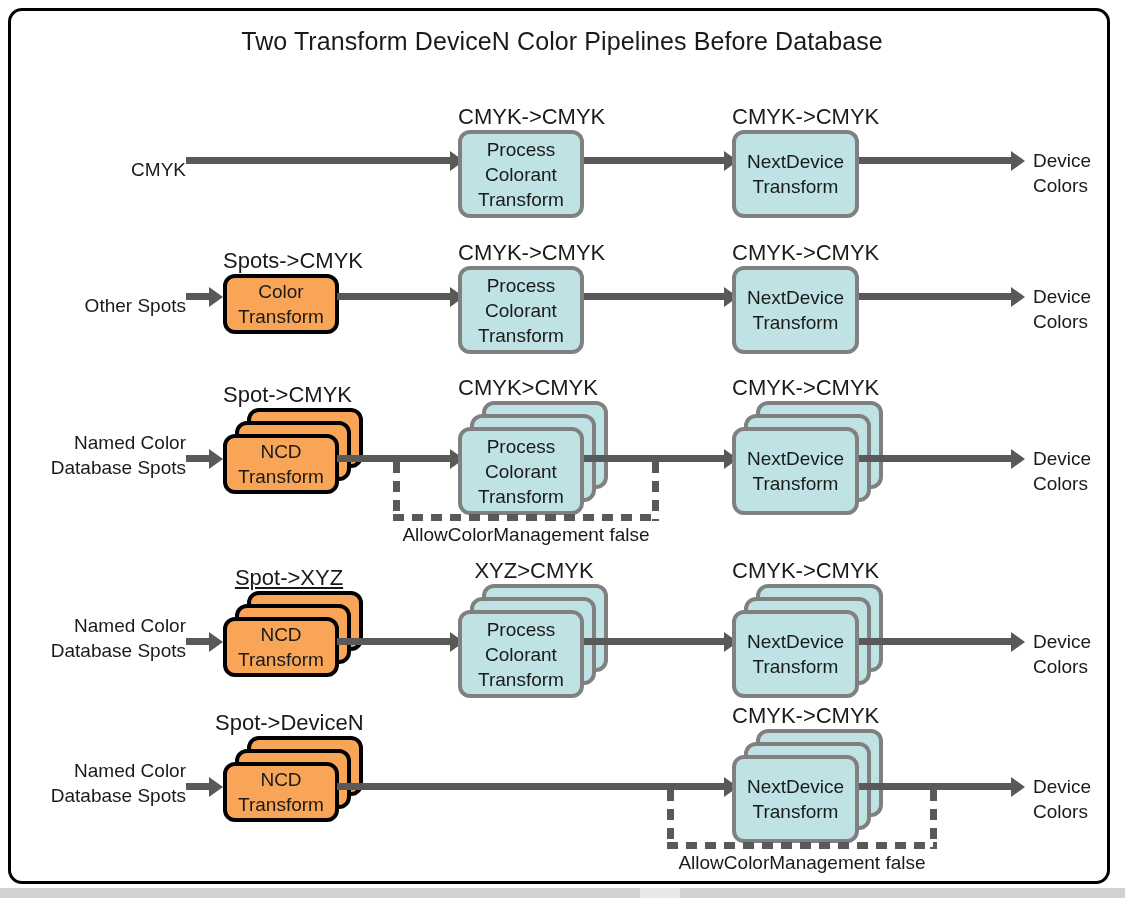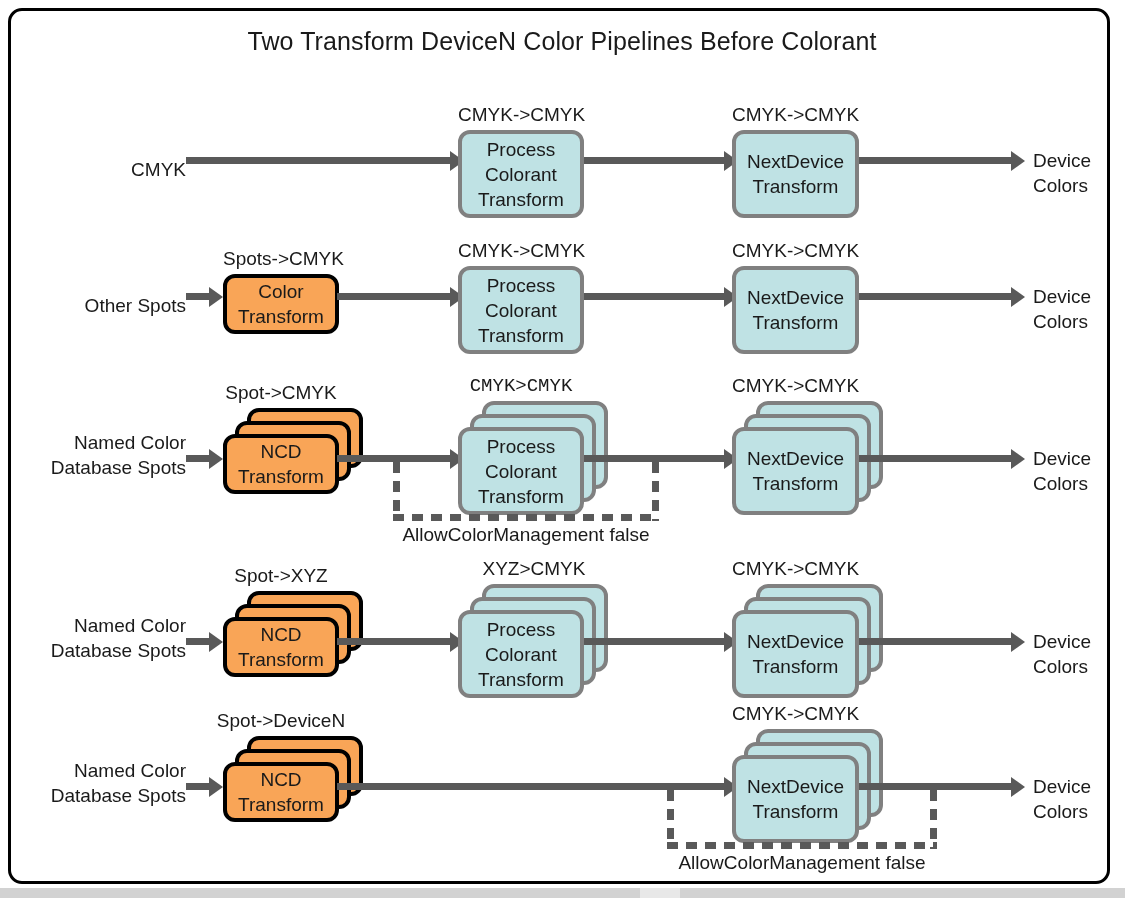--- a/index.html
+++ b/index.html
@@ -43,38 +43,38 @@
     border-radius:12px;font-size:19px;line-height:25px;color:#1a1a1a;text-align:center;
   }
   .box span{display:block;white-space:nowrap;}
   .box.proc{background:#bfe2e4;border:4px solid #808080;}
   .box.ncd{background:#f9a557;border:4px solid #000000;}
   .ghost{border-radius:12px;position:absolute;box-sizing:border-box;}
   .ghost.proc{background:#bfe2e4;border:4px solid #808080;}
   .ghost.ncd{background:#f9a557;border:4px solid #000000;}
 
   .toplabel{
-    position:absolute;text-align:center;font-size:19px;color:#1a1a1a;white-space:nowrap;
+    position:absolute;text-align:center;font-size:22px;color:#1a1a1a;white-space:nowrap;
   }
 
   
   .dash-h{position:absolute;height:7px;
     background:repeating-linear-gradient(to right,#595959 0 11px,transparent 11px 19px);}
   .dash-v{position:absolute;width:7px;
     background:repeating-linear-gradient(to bottom,#595959 0 11px,transparent 11px 19px);}
   .dash-label{position:absolute;font-size:19px;color:#1a1a1a;white-space:nowrap;text-align:center;}
 
   .out-label{position:absolute;font-size:19px;color:#1a1a1a;line-height:25px;}
 </style>
 </head>
 <body>
 
 <div id="frame">
 
-  <div id="title">Two Transform DeviceN Color Pipelines Before Colorant</div>
+  <div id="title">Two Transform DeviceN Color Pipelines Before Database</div>
 
   <div class="row" style="top:0;">
     <div class="src-label" style="left:-25px;top:146px;">
       <span>CMYK</span>
     </div>
 
     <div class="arrow" style="left:175px;top:146px;width:265px;"></div>
 
     <div class="boxwrap" style="left:447px;top:119px;">
       <div class="toplabel" style="left:0;top:-26px;width:126px;">CMYK-&gt;CMYK</div>
@@ -161,21 +161,21 @@
       <div class="ghost ncd" style="left:12px;top:13px;width:116px;height:60px;"></div>
       <div class="box ncd" style="left:0;top:26px;width:116px;height:60px;">
         <span>NCD</span>
         <span>Transform</span>
       </div>
     </div>
 
     <div class="arrow" style="left:326px;top:444px;width:114px;"></div>
 
     <div class="boxwrap" style="left:447px;top:390px;">
-      <div class="toplabel" style="left:0;top:-26px;width:126px;font-family:Liberation Mono, monospace;">CMYK&gt;CMYK</div>
+      <div class="toplabel" style="left:0;top:-26px;width:126px;">CMYK&gt;CMYK</div>
       <div class="ghost proc" style="left:24px;top:0;width:126px;height:88px;"></div>
       <div class="ghost proc" style="left:12px;top:13px;width:126px;height:88px;"></div>
       <div class="box proc" style="left:0;top:26px;width:126px;height:88px;">
         <span>Process</span>
         <span>Colorant</span>
         <span>Transform</span>
       </div>
     </div>
 
     <div class="arrow" style="left:573px;top:444px;width:141px;"></div>
@@ -205,21 +205,21 @@
 
   <div class="row" style="top:0;">
     <div class="src-label" style="left:-25px;top:602px;">
       <span>Named Color</span>
       <span class="l2">Database Spots</span>
     </div>
 
     <div class="arrow" style="left:175px;top:627px;width:24px;"></div>
 
     <div class="boxwrap" style="left:212px;top:580px;">
-      <div class="toplabel" style="left:0;top:-26px;width:116px;">Spot-&gt;XYZ</div>
+      <div class="toplabel" style="left:8px;top:-26px;width:116px;text-decoration:underline;">Spot-&gt;XYZ</div>
       <div class="ghost ncd" style="left:24px;top:0;width:116px;height:60px;"></div>
       <div class="ghost ncd" style="left:12px;top:13px;width:116px;height:60px;"></div>
       <div class="box ncd" style="left:0;top:26px;width:116px;height:60px;">
         <span>NCD</span>
         <span>Transform</span>
       </div>
     </div>
 
     <div class="arrow" style="left:326px;top:627px;width:114px;"></div>
 

